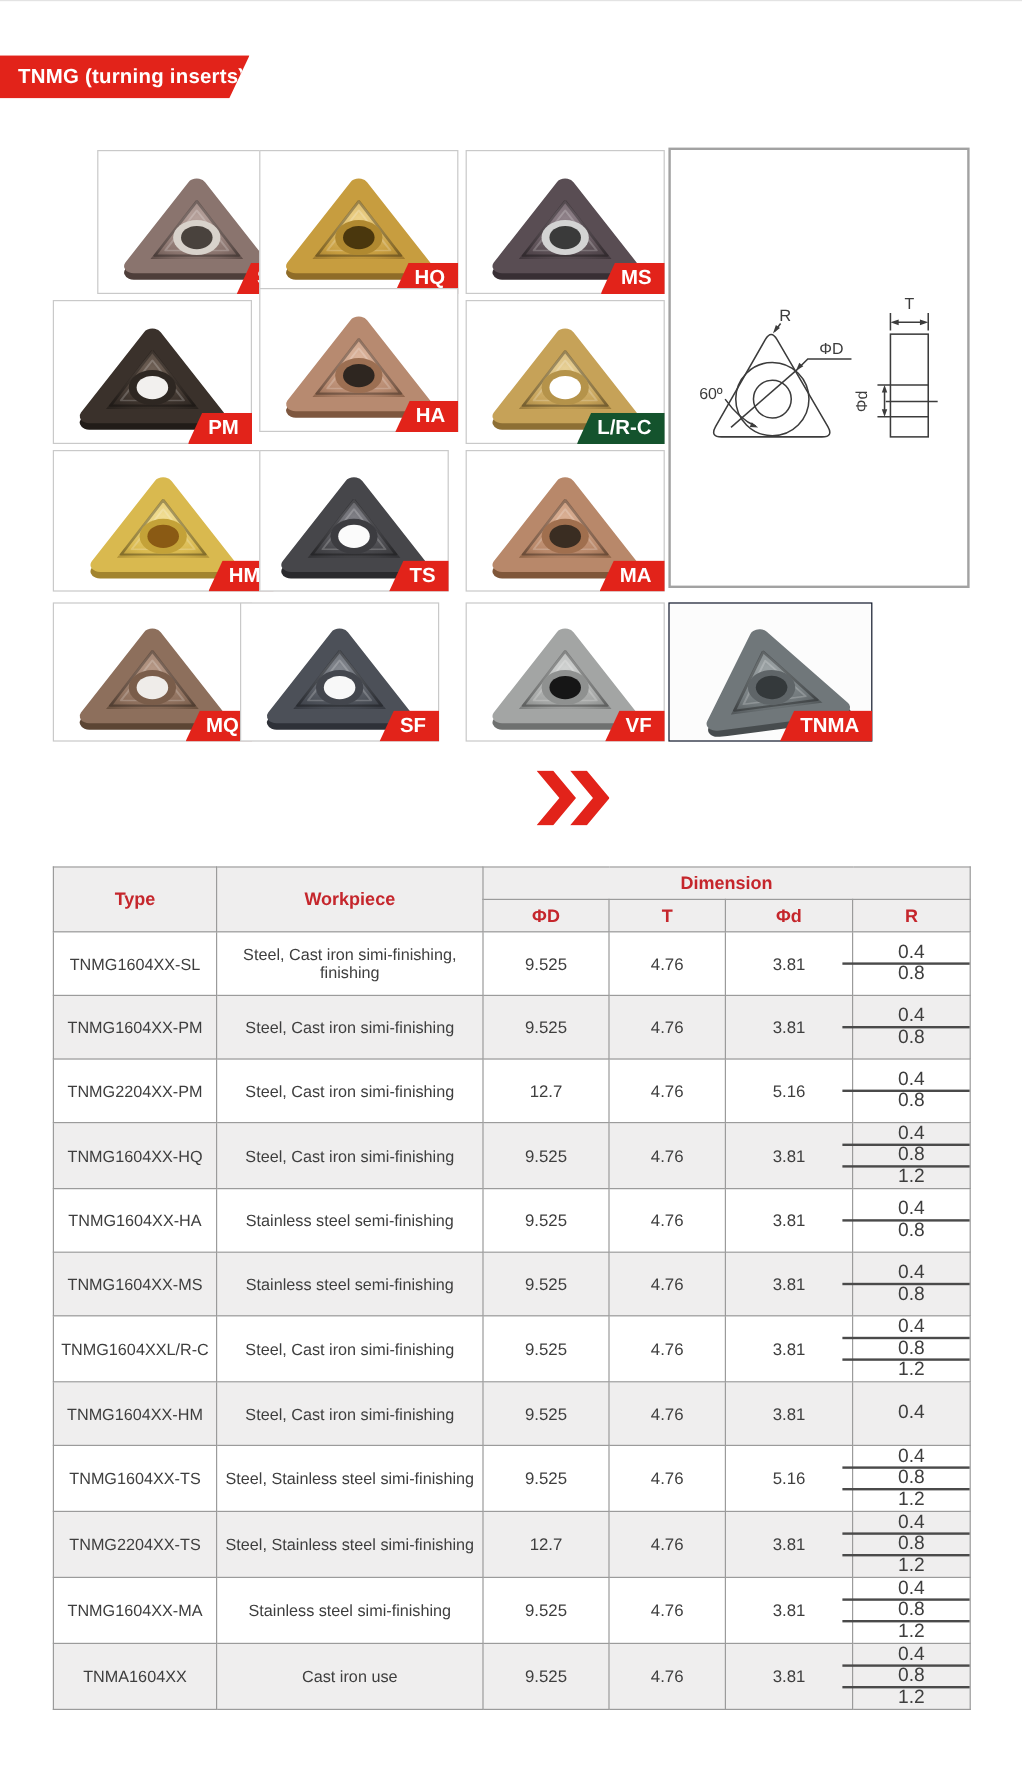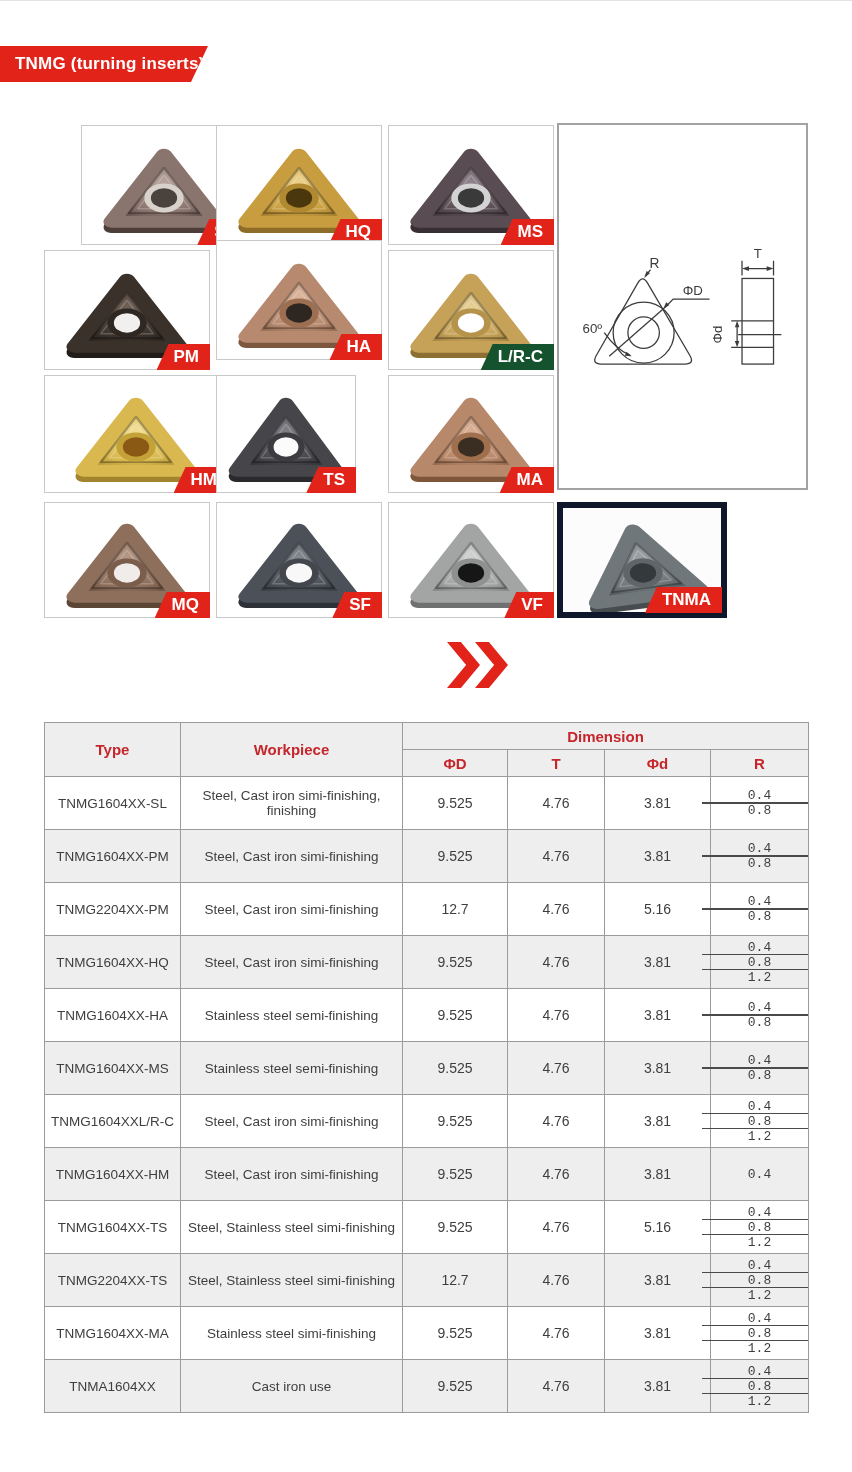--- a/index.html
+++ b/index.html
@@ -15,21 +15,21 @@
   .options-banner{position:absolute;left:45px;top:646px;width:398px;height:38px;background:#E2231A;
     clip-path:polygon(0 0,calc(100% - 20px) 0,100% 50%,calc(100% - 20px) 100%,0 100%);
     color:#fff;font-weight:bold;font-size:21px;line-height:38px;padding-left:38px;box-sizing:border-box;}
   .chev{position:absolute;top:642px;width:33px;height:46px;background:#E2231A;
     clip-path:polygon(0 0,42% 0,100% 50%,42% 100%,0 100%,58% 50%);}
   .chev.c1{left:447px;}
   .chev.c2{left:475px;}
 
   
   .cell{position:absolute;background:#fff;border:1px solid #c9c9c9;box-sizing:border-box;}
-  .cell.tnma{border:6px solid #0f172a;background:#fcfcfc;}
+  .cell.tnma{border:1px solid #0f172a;background:#fcfcfc;}
   .photo{position:absolute;inset:0;display:flex;align-items:center;justify-content:center;overflow:hidden;}
   .tag{position:absolute;right:-1px;bottom:-1px;height:26px;background:#E2231A;color:#fff;
     font-weight:bold;font-size:17px;line-height:26px;padding:0 11px 0 17px;
     clip-path:polygon(12px 0,100% 0,100% 100%,0 100%);}
 
   
   .diagram{position:absolute;left:557px;top:123px;width:251px;height:367px;background:#fff;
     border:2px solid #a2a2a2;box-sizing:border-box;}
   .diagram svg{position:absolute;inset:0;width:100%;height:100%;}
   .diagram text{font-family:"Liberation Sans",sans-serif;fill:#3c3c3c;}
@@ -38,21 +38,21 @@
   .spec{position:absolute;left:44px;top:722px;width:764px;border-collapse:collapse;table-layout:fixed;}
   .spec th,.spec td{border:1px solid #9b9b9b;box-sizing:border-box;}
   .spec th{background:#efeeee;color:#C5262C;font-weight:bold;font-size:15px;}
   .spec thead tr{height:27px;}
   .spec tbody tr{height:53px;}
   .spec tbody tr.gray td{background:#efeeee;}
   .spec td{color:#3e3e3e;font-size:13.5px;text-align:center;vertical-align:middle;}
   .spec td.c-num{font-size:14px;}
   .spec td.c-r{padding:0;}
   .rstack{display:flex;flex-direction:column;height:100%;width:100%;}
-  .rsub{flex:1;display:flex;align-items:center;justify-content:center;position:relative;font-size:13px;font-family:Liberation Mono, monospace;}
+  .rsub{flex:1;display:flex;align-items:center;justify-content:center;position:relative;font-size:16px;}
   .rsub.sep::before{content:'';position:absolute;top:-1px;left:-9px;right:0;height:1.6px;background:#4a4a4a;}
 </style>
 </head>
 <body>
 
 <div class="page">
   <div class="page-topline"></div>
 
   <div class="title-banner">
     <span>TNMG (turning inserts)</span>
@@ -213,21 +213,21 @@
       <path d="M50 22 L14 84 L86 84 Z" fill="url(#grad6)" stroke="#d9b94f" stroke-width="11" stroke-linejoin="round"></path>
       <path d="M50 34 L26 76 L74 76 Z" fill="none" stroke="rgba(0,0,0,0.30)" stroke-width="1.7" stroke-linejoin="round"></path>
       <path d="M50 41 L32 72 L68 72 Z" fill="none" stroke="rgba(255,255,255,0.20)" stroke-width="1.2" stroke-linejoin="round"></path>
       <circle cx="50" cy="62" r="13.5" fill="#c4a238"></circle>
       <circle cx="50" cy="62" r="9" fill="#8a5a14"></circle>
     </g>
           </svg>
         </div>
         <div class="tag" style="background:#E2231A">HM</div>
       </div>
-      <div class="cell" style="left: 216px; top: 375px; width: 140px; height: 118px; padding-left: 26px;">
+      <div class="cell" style="left: 216px; top: 375px; width: 158px; height: 118px; padding-left: 26px;">
         <div class="photo">
           <svg viewBox="0 0 100 100" width="146" height="108" preserveAspectRatio="none">
     <defs>
               <radialGradient id="grad7" cx="50%" cy="40%" r="68%">
       <stop offset="0%" stop-color="#7f7f85"></stop>
       <stop offset="68%" stop-color="#46464a"></stop>
       <stop offset="100%" stop-color="#2a2a2d"></stop>
     </radialGradient>
             </defs>
     <g transform="rotate(0 50 58)">
@@ -282,21 +282,21 @@
       <path d="M50 22 L14 84 L86 84 Z" fill="url(#grad9)" stroke="#8d6f5c" stroke-width="11" stroke-linejoin="round"></path>
       <path d="M50 34 L26 76 L74 76 Z" fill="none" stroke="rgba(0,0,0,0.30)" stroke-width="1.7" stroke-linejoin="round"></path>
       <path d="M50 41 L32 72 L68 72 Z" fill="none" stroke="rgba(255,255,255,0.20)" stroke-width="1.2" stroke-linejoin="round"></path>
       <circle cx="50" cy="62" r="13.5" fill="#7a5d4a"></circle>
       <circle cx="50" cy="62" r="9" fill="#efece9"></circle>
     </g>
           </svg>
         </div>
         <div class="tag" style="background:#E2231A">MQ</div>
       </div>
-      <div class="cell" style="left: 216px; top: 502px; width: 166px; height: 116px;">
+      <div class="cell" style="left: 200px; top: 502px; width: 166px; height: 116px;">
         <div class="photo">
           <svg viewBox="0 0 100 100" width="146" height="108" preserveAspectRatio="none">
     <defs>
               <radialGradient id="grad10" cx="50%" cy="40%" r="68%">
       <stop offset="0%" stop-color="#84888f"></stop>
       <stop offset="68%" stop-color="#4c5058"></stop>
       <stop offset="100%" stop-color="#2e3138"></stop>
     </radialGradient>
             </defs>
     <g transform="rotate(0 50 58)">

